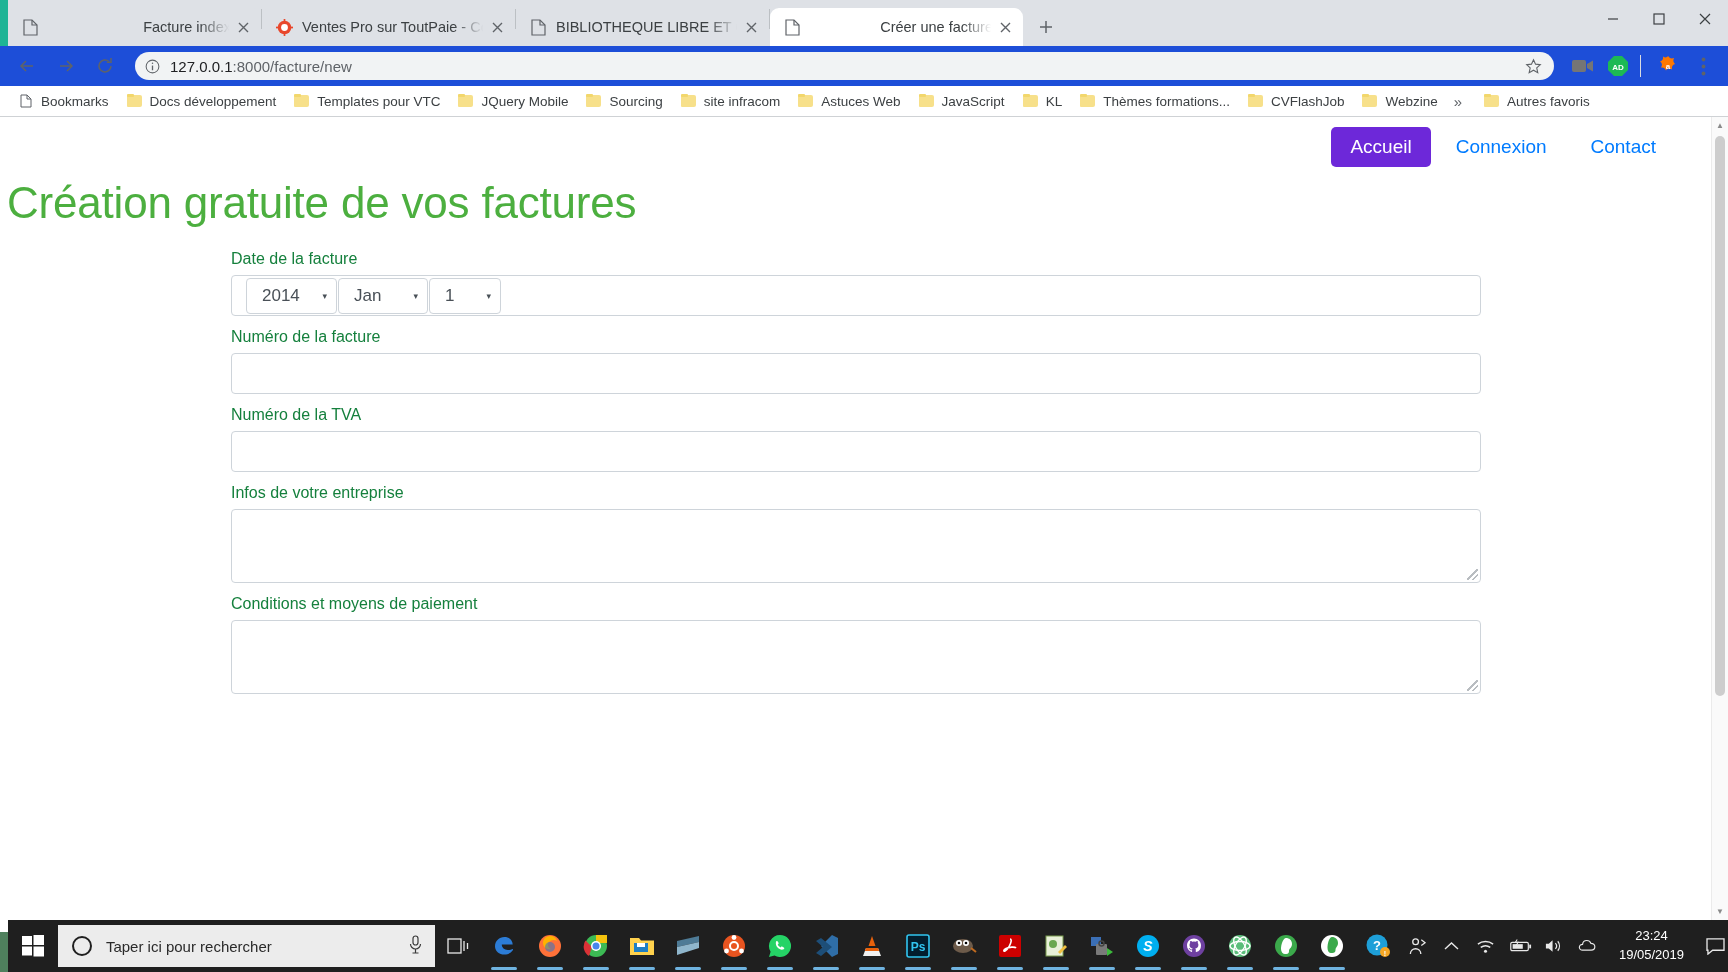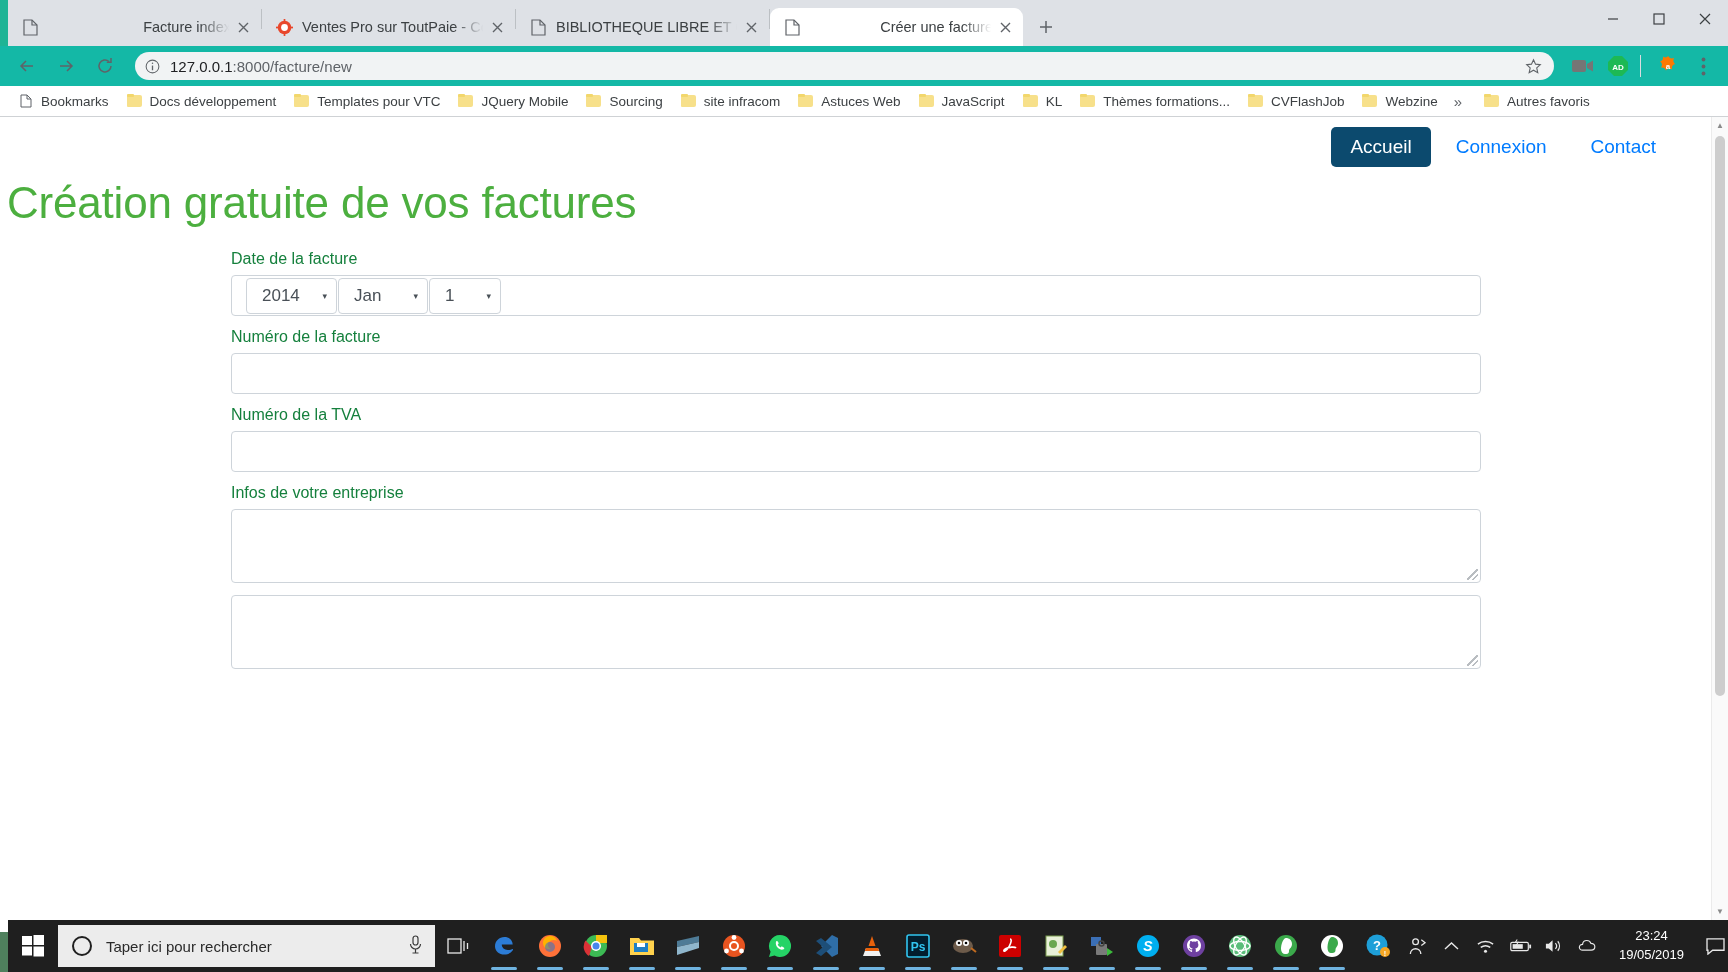--- a/index.html
+++ b/index.html
@@ -81,21 +81,21 @@
   }
   .wincontrols div {
     width: 46px; height: 38px;
     display: flex; align-items: center; justify-content: center;
     color: #3c4043;
   }
 
   
   .toolbar {
     height: 40px;
-    background: #14b8a6;
+    background: #1d4ed8;
     display: flex;
     align-items: center;
     padding: 0 10px;
   }
   .nav-btn {
     width: 34px; height: 34px; margin-right: 5px;
     display: flex; align-items: center; justify-content: center;
     color: #5f6368; flex: 0 0 34px;
   }
   .omnibox {
@@ -198,21 +198,21 @@
     padding: 10px 36px 0 0;
     gap: 6px;
   }
   .nav-link {
     font-size: 19px;
     color: #007bff;
     padding: 9px 19px;
     border-radius: 5px;
     white-space: nowrap;
   }
-  .nav-link.active { background: #0c4a6e; color: #fff; }
+  .nav-link.active { background: #6d28d9; color: #fff; }
 
   .page-title {
     font-size: 44px;
     font-weight: 400;
     color: #4caf3f;
     margin: 11px 0 0 7px;
     letter-spacing: -0.2px;
   }
 
   
@@ -637,20 +637,21 @@
           <input class="form-control" type="text" value="" style="">
         </div>
 
         <div class="form-group">
           <label class="form-label">Infos de votre entreprise</label>
           <div class="form-textarea"></div>
         </div>
 
 
         <div class="form-group">
+          <label class="form-label">Conditions et moyens de paiement</label>
           <div class="form-textarea"></div>
         </div>
 
       </div>
     </div>
 
     <div class="scrollbar">
       <div class="arrow">▲</div>
       <div class="thumb"></div>
       <div class="arrow bottom">▼</div>

